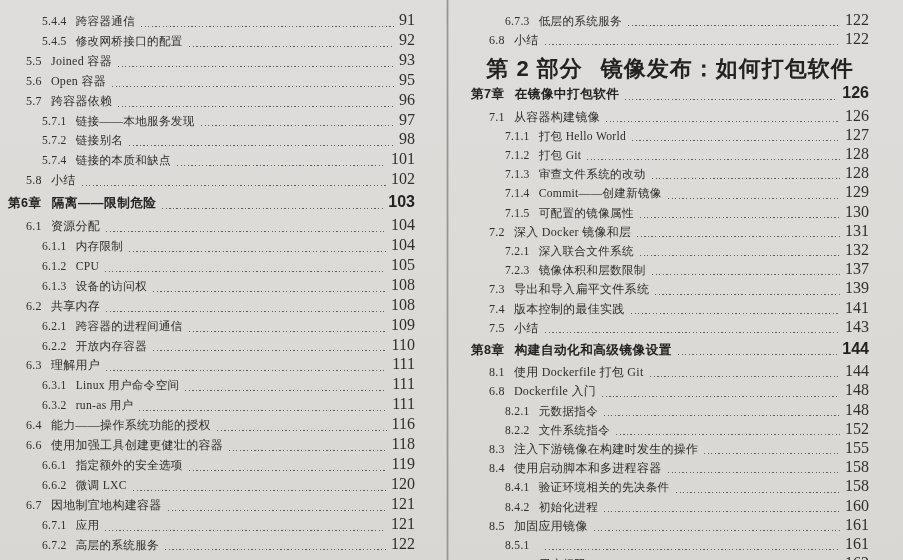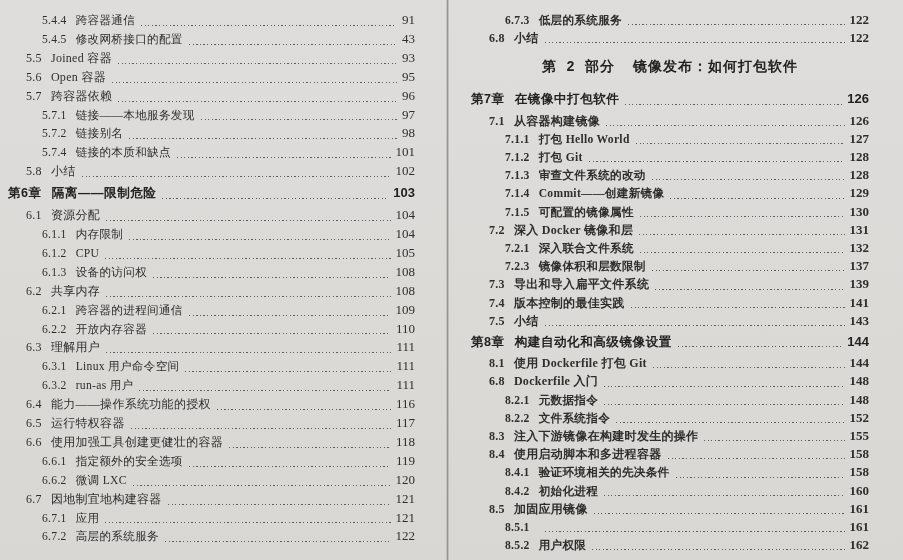--- a/index.html
+++ b/index.html
@@ -19,53 +19,53 @@
   .page{position:relative;width:903px;height:560px;
     background:linear-gradient(180deg,#dedddb 0%,#dbdad7 55%,#d8d7d4 100%);}
   .col{position:absolute;top:0;bottom:0;box-sizing:border-box;}
   .col-left{left:0;width:448px;padding:11px 33px 0 8px;}
   .col-right{left:450px;width:453px;padding:11px 34px 0 21px;}
   .divider{position:absolute;top:0;bottom:0;left:446px;width:3px;
     background:linear-gradient(90deg,rgba(120,119,116,0) 0%,#8f8e8b 55%,rgba(120,119,116,0) 100%);}
   .row{display:flex;align-items:baseline;white-space:nowrap;
     font-size:12px;letter-spacing:0.3px;}
   .col-left  .row{line-height:17.9px;}
-  .col-right .row{line-height:17.2px;font-weight:bold;}
+  .col-right .row{line-height:17.2px;}
   .row.section{padding-left:18px;}
   .row.subsection{padding-left:34px;font-size:11.6px;}
   .row.chapter{margin:3px 0;font-family:"Liberation Sans","DejaVu Sans",sans-serif;
     font-weight:bold;font-size:12.6px;color:var(--heading);letter-spacing:0.5px;}
   .num{margin-right:9px;}
   .row.chapter .num{margin-right:10px;}
   .leader{flex:1;height:1px;align-self:flex-end;margin:0 5px 4px 6px;
     background-image:repeating-linear-gradient(to right,
       var(--leader) 0,var(--leader) 1.3px,transparent 1.3px,transparent 3.6px);}
-  .pagenum{font-size:13px;letter-spacing:0;}
-  .part-heading{margin:8px 0 11px;text-align:center;
-    font-family:Liberation Mono, monospace;
-    font-weight:bold;font-size:14px;color:var(--heading);letter-spacing:1px;
+  .pagenum{font-size:16px;letter-spacing:0;}
+  .part-heading{margin:8px 0 3px;text-align:center;
+    font-family:Liberation Sans, sans-serif;
+    font-weight:bold;font-size:22px;color:var(--heading);letter-spacing:1px;
     line-height:24px;}
   .part-heading .part-num{margin-right:18px;}
 </style>
 </head>
 <body>
 
 <div class="page">
   <div class="col col-left" id="col-left">
       <div class="row subsection">
         <span class="num">5.4.4</span>
         <span class="title">跨容器通信</span>
         <div class="leader"></div>
         <span class="pagenum">91</span>
       </div>
       <div class="row subsection">
         <span class="num">5.4.5</span>
         <span class="title">修改网桥接口的配置</span>
         <div class="leader"></div>
-        <span class="pagenum">43</span>
+        <span class="pagenum">92</span>
       </div>
       <div class="row section">
         <span class="num">5.5</span>
         <span class="title">Joined 容器</span>
         <div class="leader"></div>
         <span class="pagenum">93</span>
       </div>
       <div class="row section">
         <span class="num">5.6</span>
         <span class="title">Open 容器</span>
@@ -166,26 +166,20 @@
         <span class="num">6.3.2</span>
         <span class="title">run-as 用户</span>
         <div class="leader"></div>
         <span class="pagenum">111</span>
       </div>
       <div class="row section">
         <span class="num">6.4</span>
         <span class="title">能力——操作系统功能的授权</span>
         <div class="leader"></div>
         <span class="pagenum">116</span>
-      </div>
-      <div class="row section">
-        <span class="num">6.5</span>
-        <span class="title">运行特权容器</span>
-        <div class="leader"></div>
-        <span class="pagenum">117</span>
       </div>
       <div class="row section">
         <span class="num">6.6</span>
         <span class="title">使用加强工具创建更健壮的容器</span>
         <div class="leader"></div>
         <span class="pagenum">118</span>
       </div>
       <div class="row subsection">
         <span class="num">6.6.1</span>
         <span class="title">指定额外的安全选项</span>

